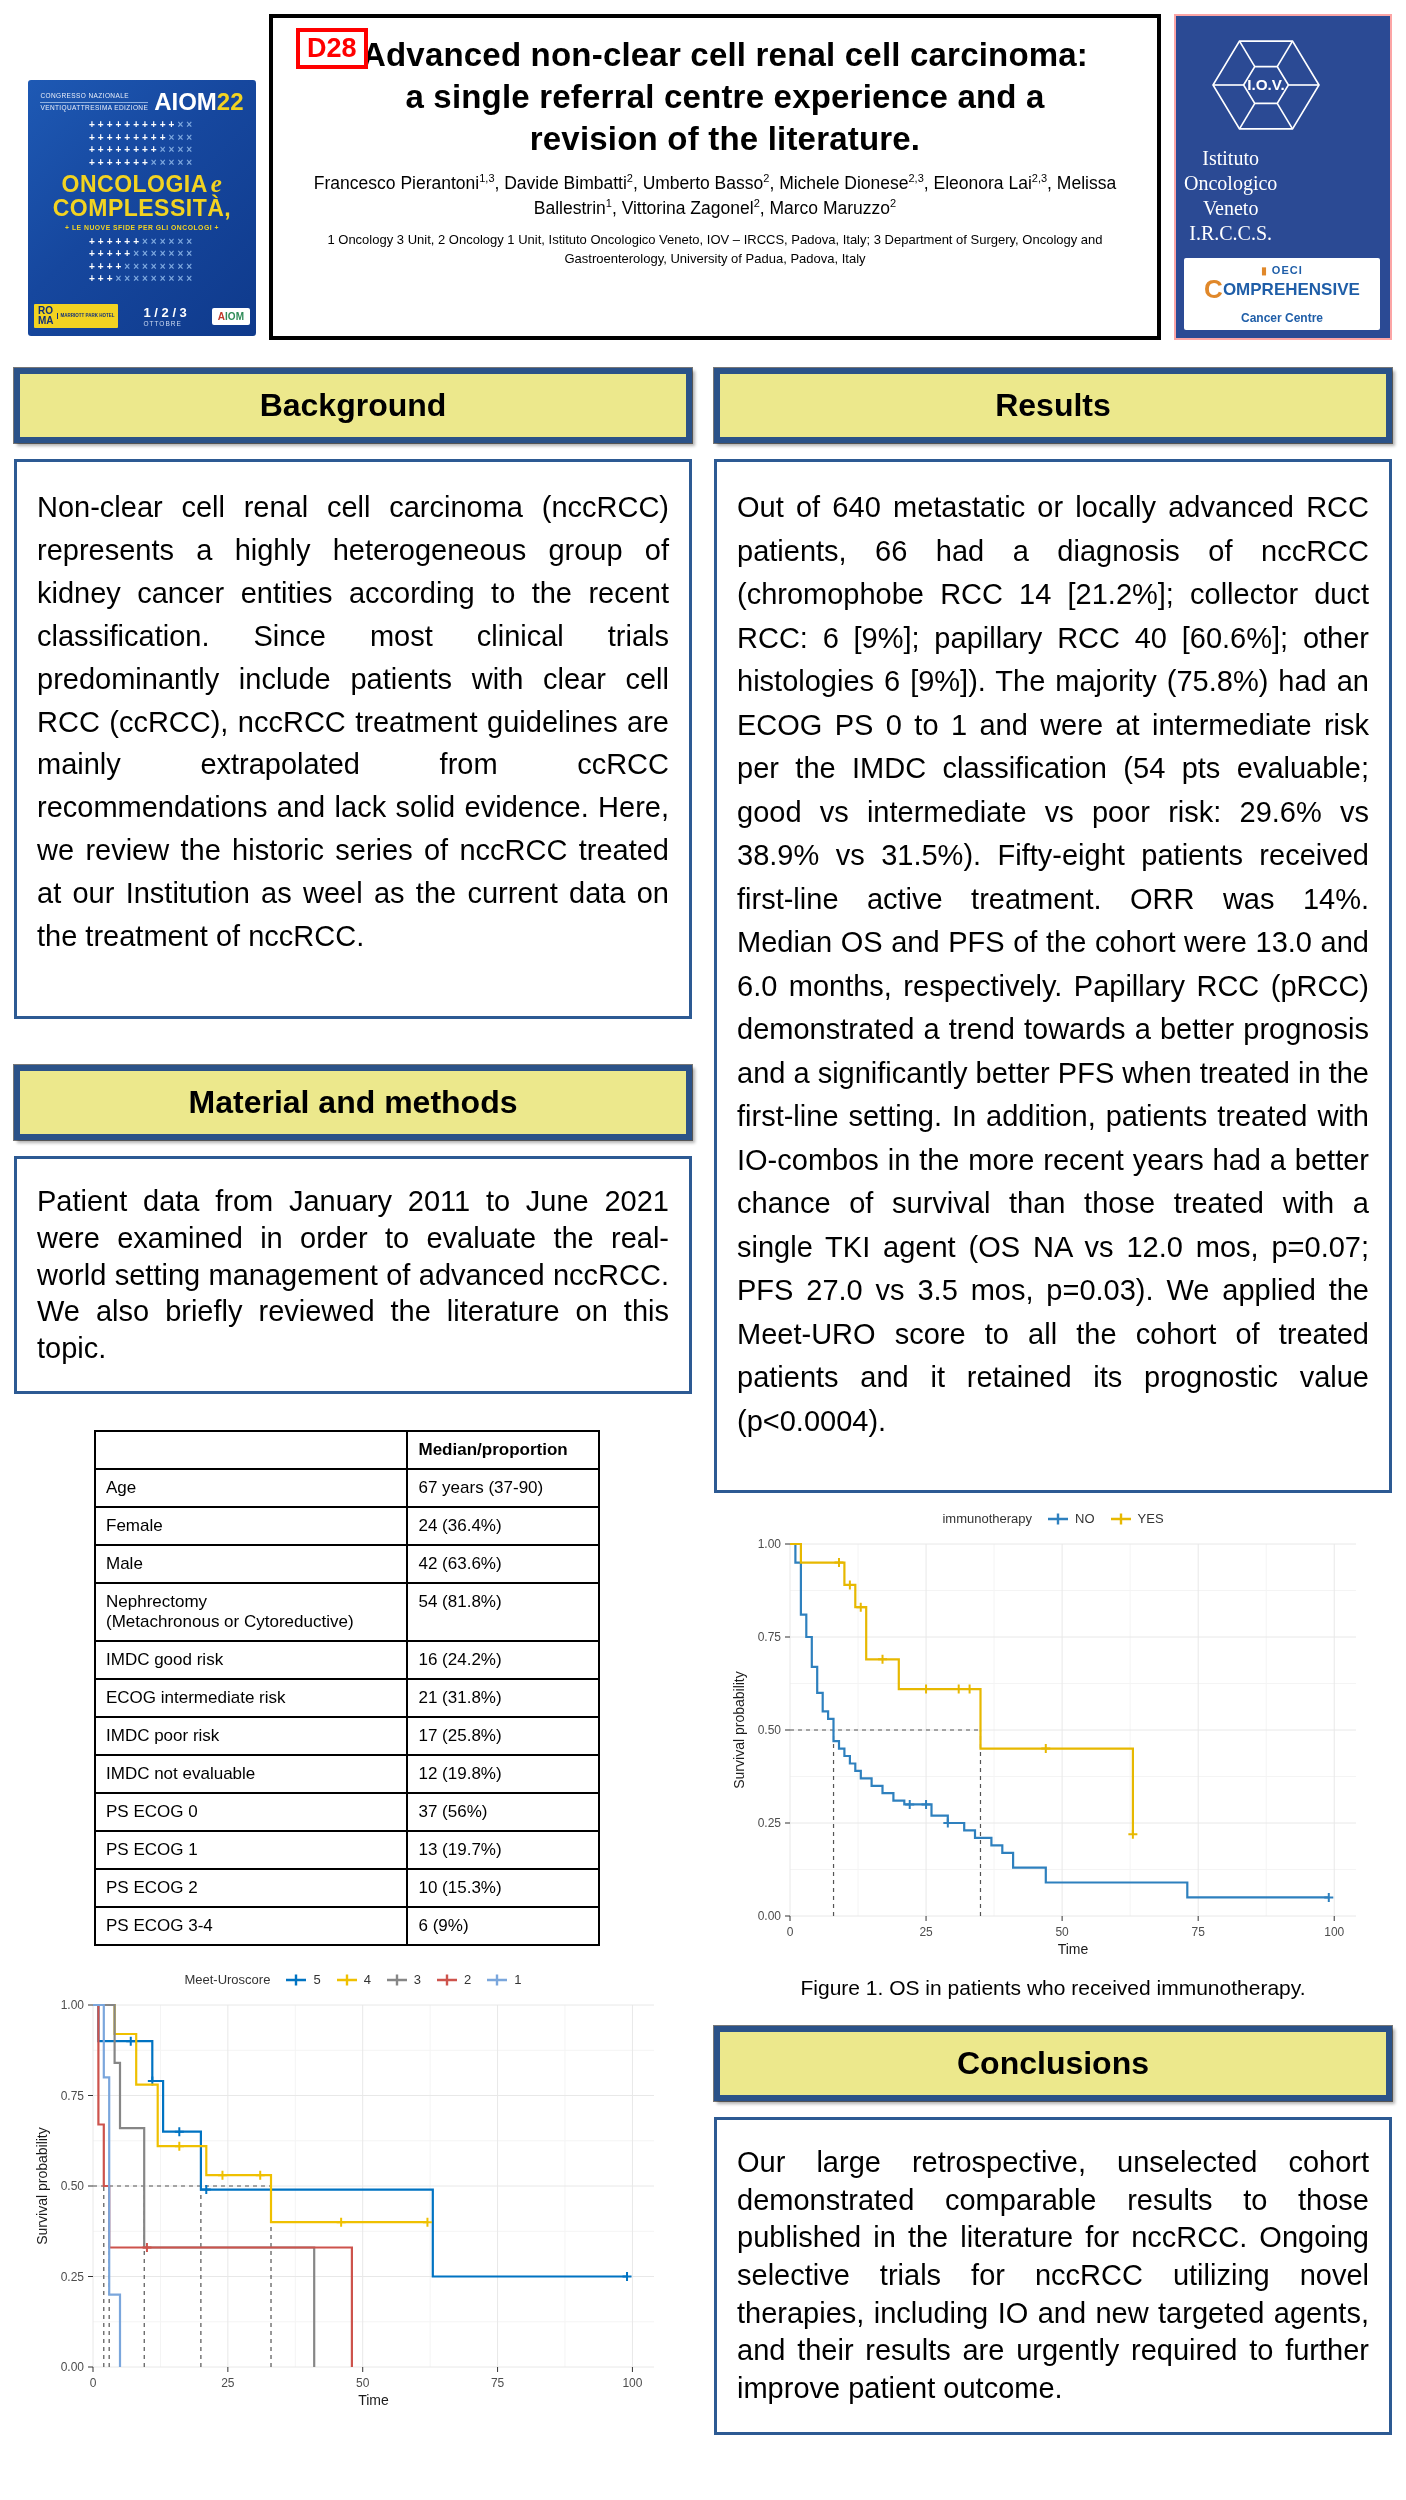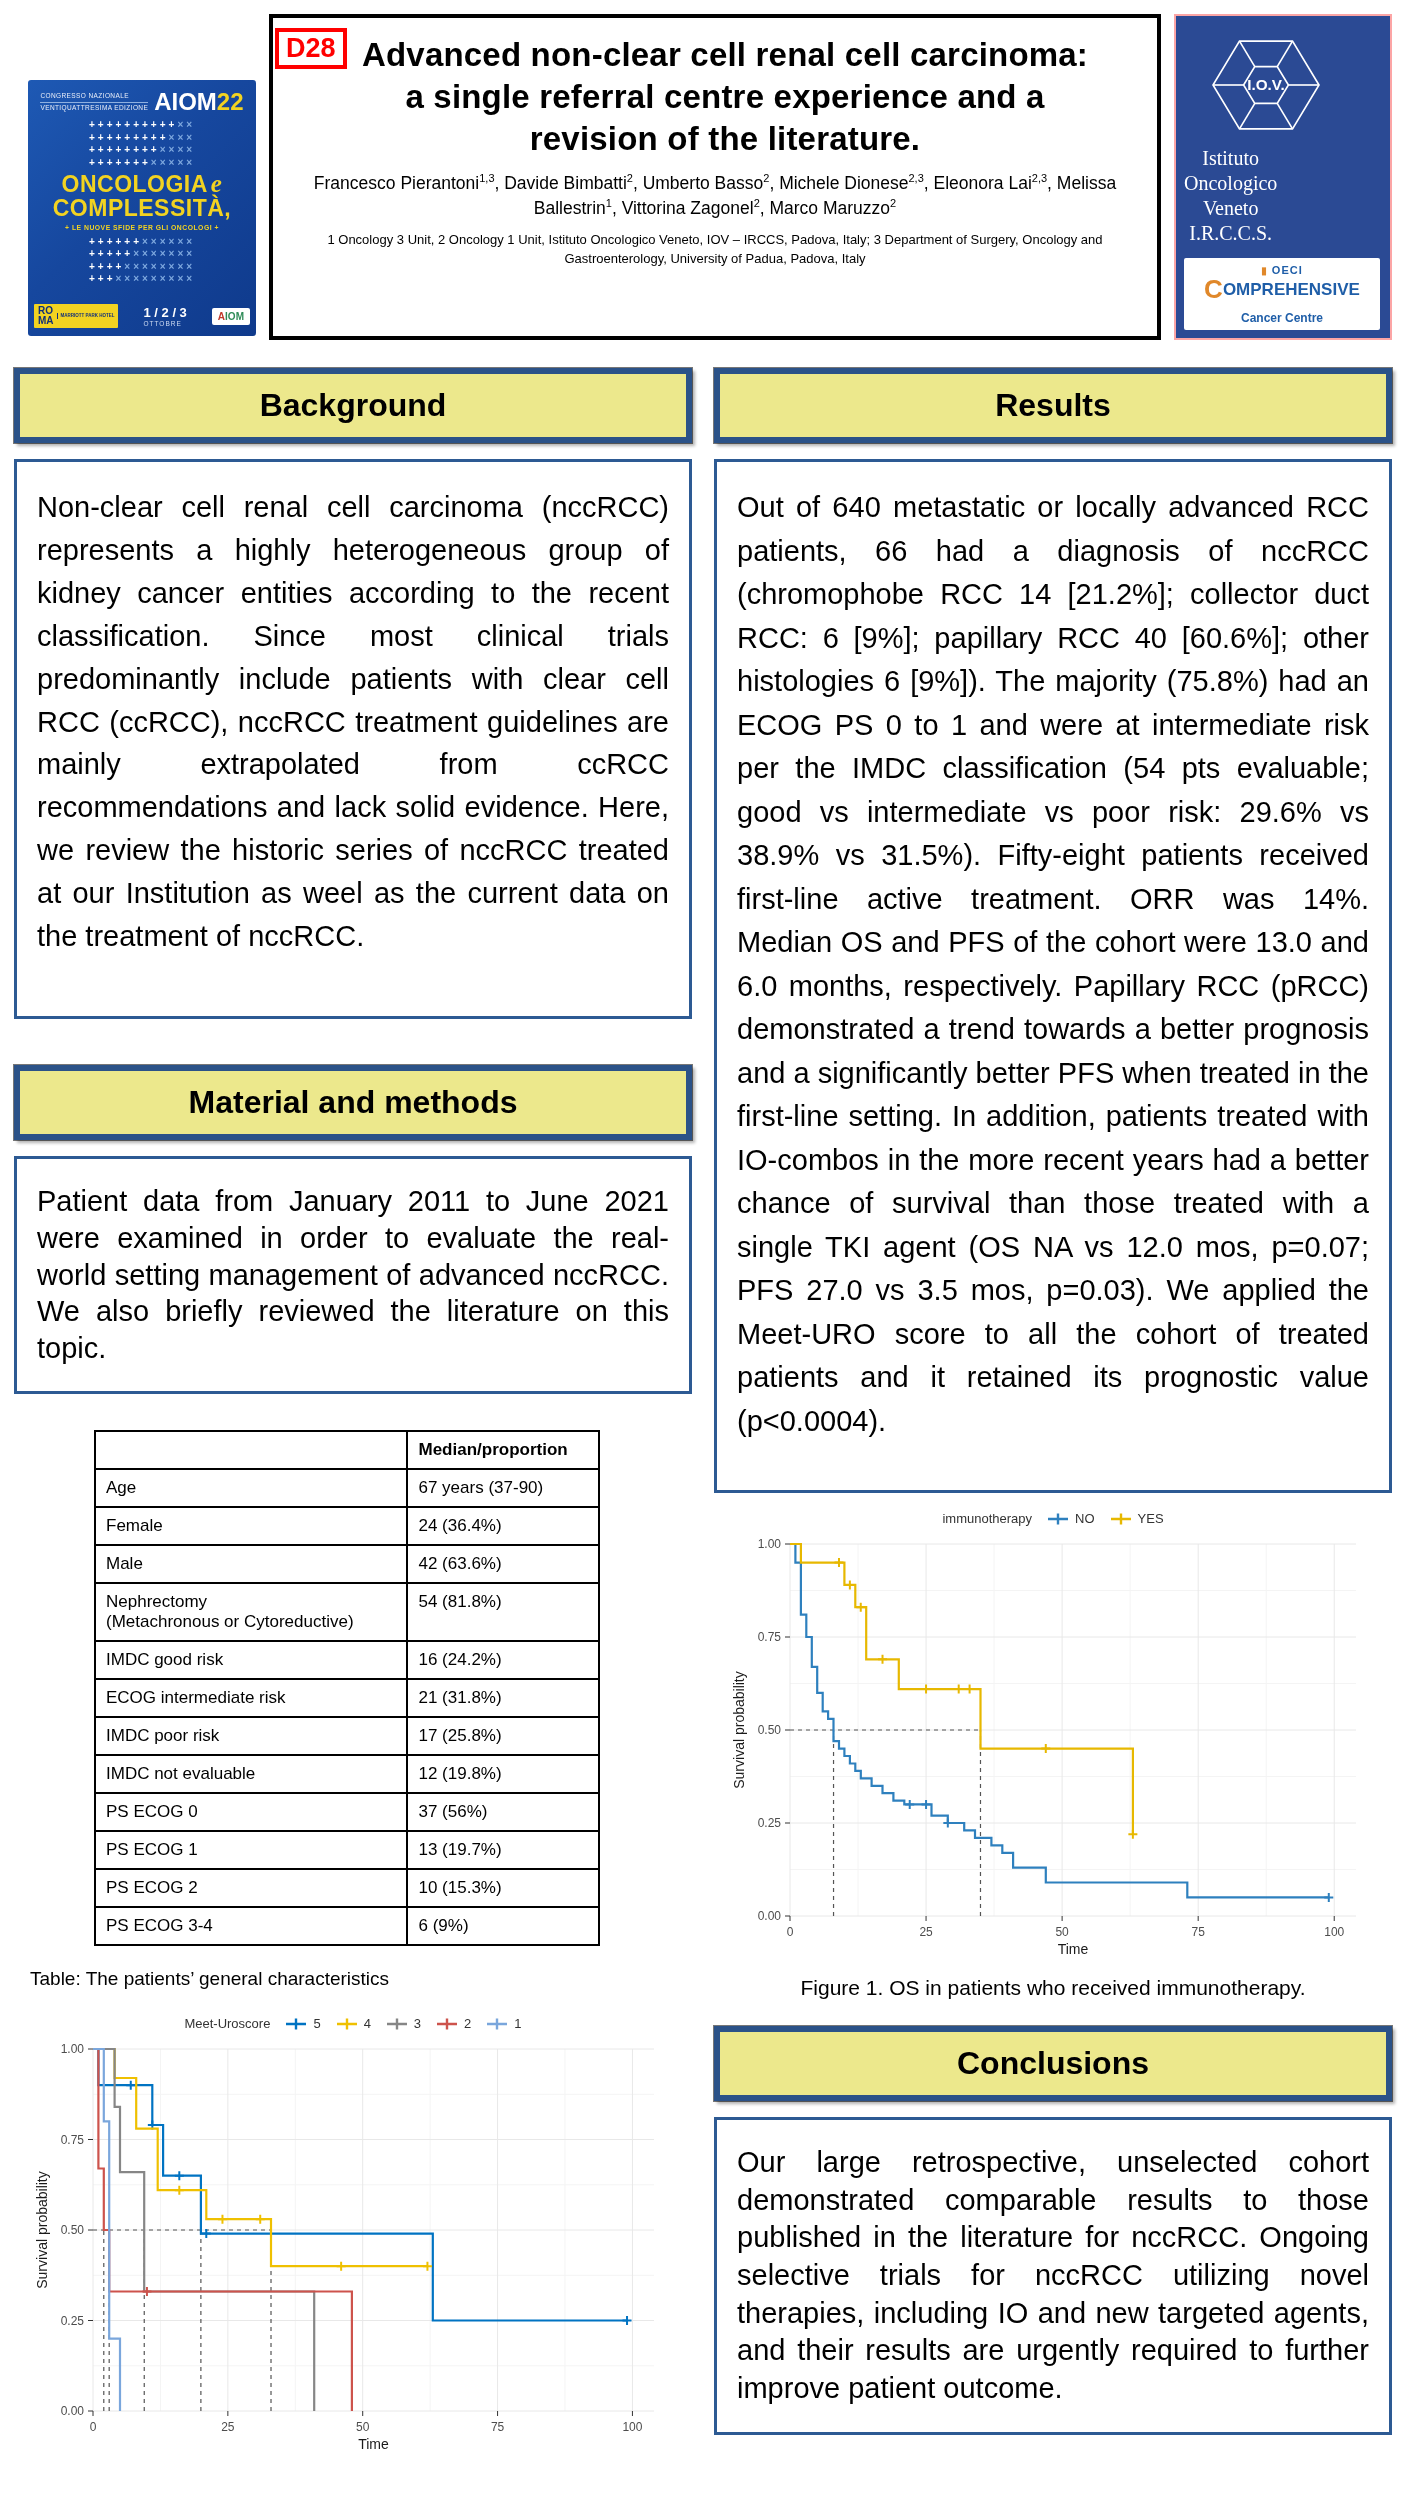--- a/index.html
+++ b/index.html
@@ -27,21 +27,21 @@
   .roma-big{font-size:10px;font-weight:bold;line-height:1;}
   .roma-hotel{font-size:4.5px;font-weight:bold;border-left:1px solid #11307a;padding-left:3px;line-height:1.3;}
   .dates{text-align:left;color:#fff;}
   .dates .d1{font-size:13px;font-weight:bold;}
   .dates .d2{font-size:6.5px;letter-spacing:1px;color:#cfdcf3;}
   .aiom-mini{background:#fff;border-radius:2px;padding:3px 6px;font-size:10px;font-weight:bold;color:#2e8b57;}
   .aiom-mini .red{color:#c0392b;}
   
   .title-box{flex:1;height:326px;border:4px solid #000;box-sizing:border-box;background:#fff;
     position:relative;padding:12px 26px 8px 26px;text-align:center;}
-  .d28{position:absolute;left:2px;top:10px;border:4px solid #ff0000;color:#ff0000;
+  .d28{position:absolute;left:23px;top:10px;border:4px solid #ff0000;color:#ff0000;
     font-weight:bold;font-size:27px;padding:1px 7px;background:#fff;}
   .poster-title{font-size:33px;font-weight:bold;line-height:1.28;margin:4px 40px 10px 60px;letter-spacing:.2px;}
   .authors{font-size:17.5px;margin:6px 0 10px 0;line-height:1.45;}
   .authors sup{font-size:11px;}
   .affil{font-size:13px;line-height:1.45;margin:2px 10px;}
   
   .iov-box{width:218px;height:326px;box-sizing:border-box;background:#2b4a94;border:2px solid #fca5a5;
     display:flex;flex-direction:column;align-items:flex-start;padding:12px 8px 8px 8px;}
   .iov-web{margin-top:4px;}
   .iov-lines{font-family:"Liberation Serif", serif;color:#fff;text-align:center;font-size:20px;line-height:1.25;margin-top:8px;}
@@ -222,21 +222,20 @@
             <tr>
               <td class="lbl">PS ECOG 2</td>
               <td>10 (15.3%)</td>
             </tr>
             <tr>
               <td class="lbl">PS ECOG 3-4</td>
               <td>6 (9%)</td>
             </tr>
           </tbody>
       </table>
-      <div class="tab-caption">Table: The patients’ general characteristics</div>
 
       <div class="km-figure">
         <div class="km-legend">
             <span>Meet-Uroscore</span>
             <span class="lg-item">
               <svg width="24" height="14">
                 <path d="M2 7 H22 M12 1.5 V12.5" stroke="#0073C2" stroke-width="2.4" fill="none"></path>
               </svg>
               <span>5</span>
             </span>

